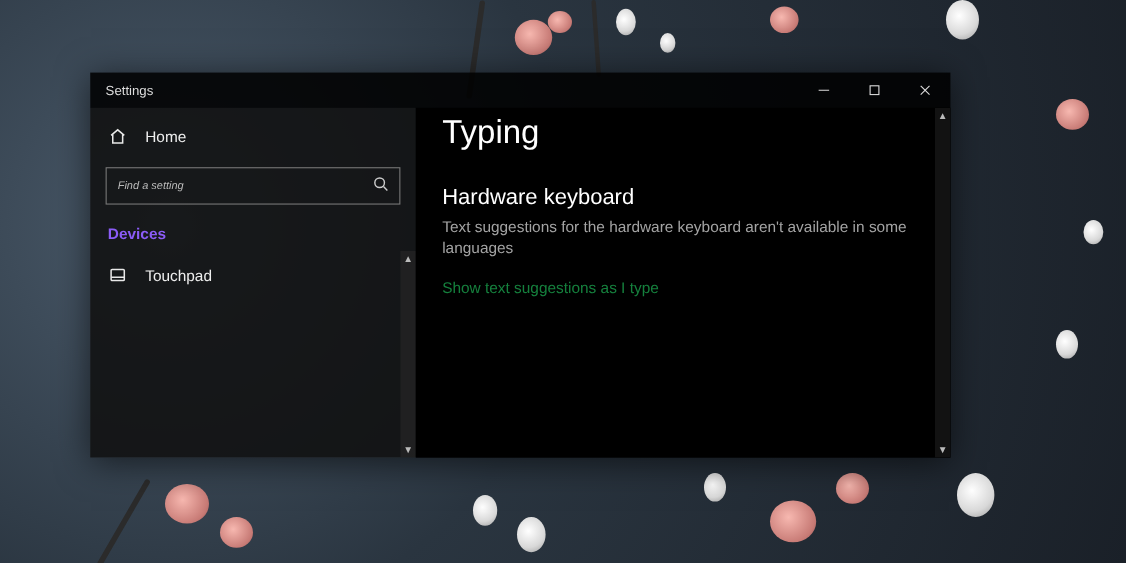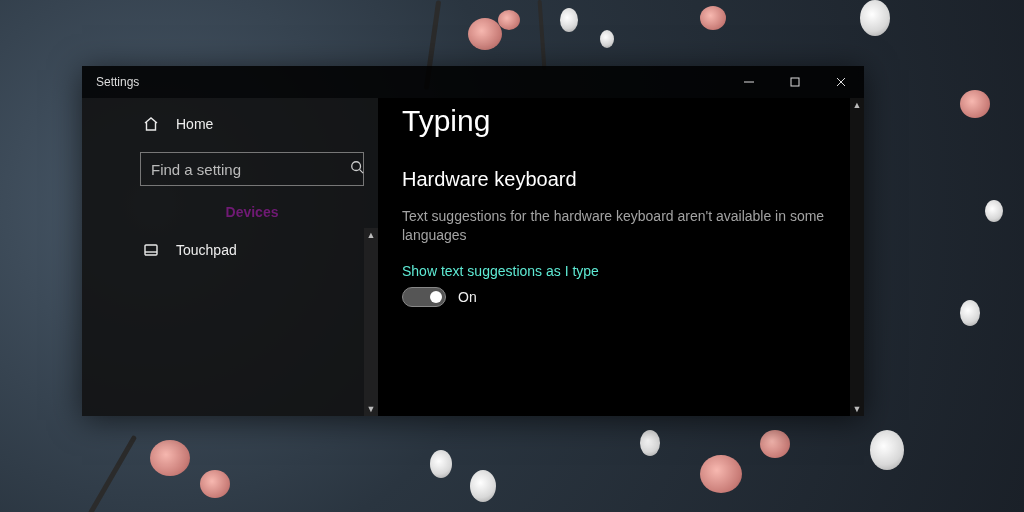--- a/index.html
+++ b/index.html
@@ -45,21 +45,20 @@
     flex: 1;
     display: flex;
     min-height: 0;
   }
   .sidebar {
     width: 296px;
     background: rgba(255,255,255,0.06);
     display: flex;
     flex-direction: column;
     padding-top: 6px;
-    padding-left: 44px;
   }
   .home-row, .nav-item {
     display: flex; align-items: center;
     height: 40px;
     padding-left: 16px;
     gap: 16px;
     font-size: 14px;
     color: #eee;
   }
   .icon-slot { width: 18px; height: 18px; display:flex; align-items:center; justify-content:center; }
@@ -68,28 +67,28 @@
   .searchbox {
     margin: 8px 14px 14px 14px;
     height: 34px;
     border: 1px solid #777;
     display: flex; align-items: center;
     padding: 0 10px;
     background: transparent;
   }
   .searchbox input {
     flex: 1; background: transparent; border: 0; outline: 0;
-    color: #ddd; font-size: 15px;
+    color: #ddd; font-size: 10px; font-style: italic;
   }
   .searchbox input::placeholder { color: #bbb; }
   .search-icon svg { width: 14px; height: 14px; stroke: #ccc; fill:none; stroke-width:1.5; }
 
   .section-label {
     padding: 4px 16px 8px 16px;
-    font-size: 14px; font-weight: 600; color: #701a75; text-align: center;
+    font-size: 14px; font-weight: 600; color: #8b5cf6;
   }
 
   .nav-list {
     position: relative;
     flex: 1;
     overflow: hidden;
   }
   .nav-item { height: 44px; }
   .scrollbar {
     position: absolute; right: 0; top: 0; width: 14px; height: 100%;
@@ -108,24 +107,24 @@
     position: relative;
     background: #000;
     padding: 6px 14px 0 24px;
     overflow: hidden;
   }
   .content-scrollbar {
     position:absolute; right:0; top:0; width:14px; height:100%;
     background: rgba(30,30,30,0.6);
   }
   .page-title { font-size: 30px; font-weight: 400; margin-bottom: 30px; }
-  .section-title { font-size: 20px; font-weight: 400; margin-bottom: 16px; }
+  .section-title { font-size: 20px; font-weight: 400; margin-bottom: 6px; }
   .section-desc { font-size: 14px; color: #a3a3a3; line-height: 1.35; margin-bottom: 18px; max-width: 480px; }
   .setting { margin-bottom: 16px; }
-  .setting-label { font-size: 14px; color: #5eead4; margin-bottom: 8px; }
+  .setting-label { font-size: 14px; color: #15803d; margin-bottom: 8px; }
   .toggle-row { display:flex; align-items:center; gap:12px; }
   .toggle {
     width: 44px; height: 20px; border-radius: 10px; position: relative;
     border: 1px solid #888; background: #1a1a1a;
   }
   .toggle.on { background: #555; border-color:#888; }
   .knob {
     position:absolute; top:50%; transform:translateY(-50%);
     width:12px; height:12px; border-radius:50%; background:#fff;
   }
@@ -221,26 +220,20 @@
       </div>
     </div>
 
     <div class="content">
       <div class="page-title">Typing</div>
       <div class="section-title">Hardware keyboard</div>
       <div class="section-desc">Text suggestions for the hardware keyboard aren't available in some languages</div>
 
       <div class="setting">
         <div class="setting-label">Show text suggestions as I type</div>
-        <div class="toggle-row">
-          <div class="toggle on">
-              <div class="knob"></div>
-            </div>
-          <span class="toggle-state">On</span>
-        </div>
       </div>
 
       <div class="setting">
       </div>
 
       <div class="content-scrollbar">
         <div class="scroll-arrow up">▲</div>
         <div class="scroll-arrow down">▼</div>
       </div>
     </div>

